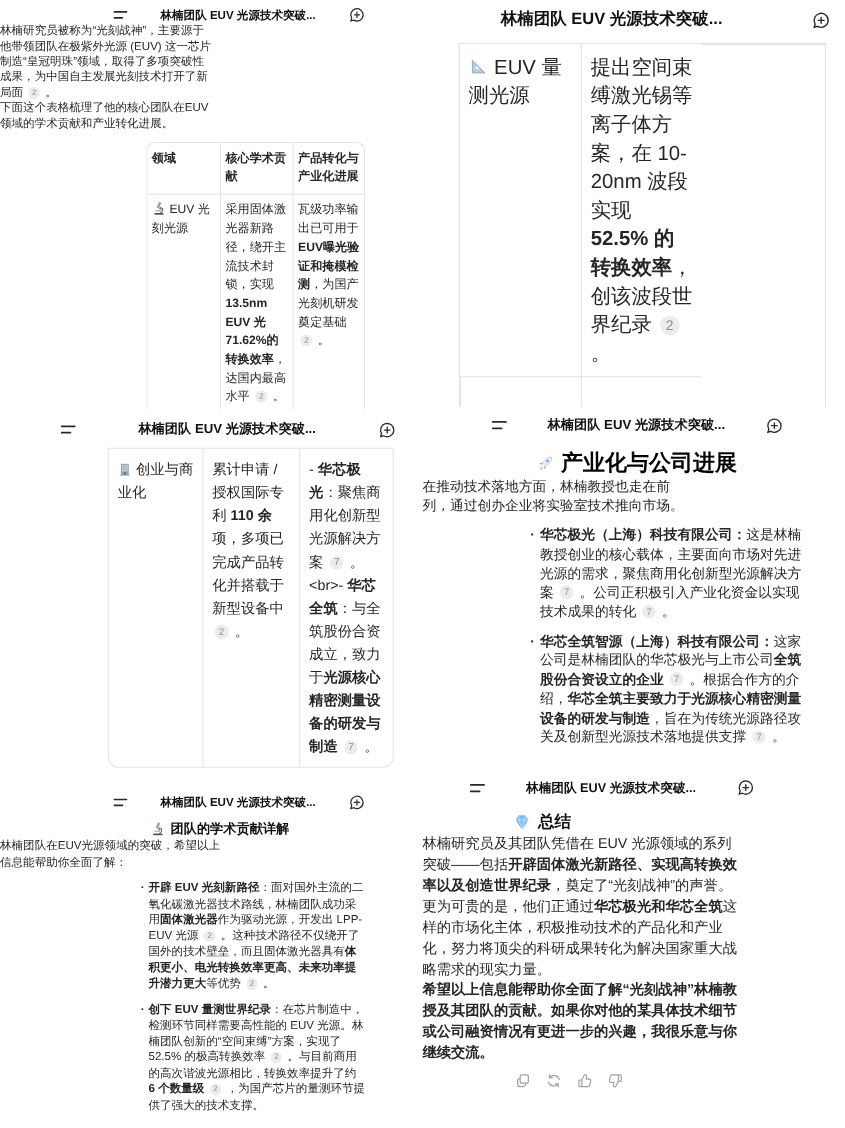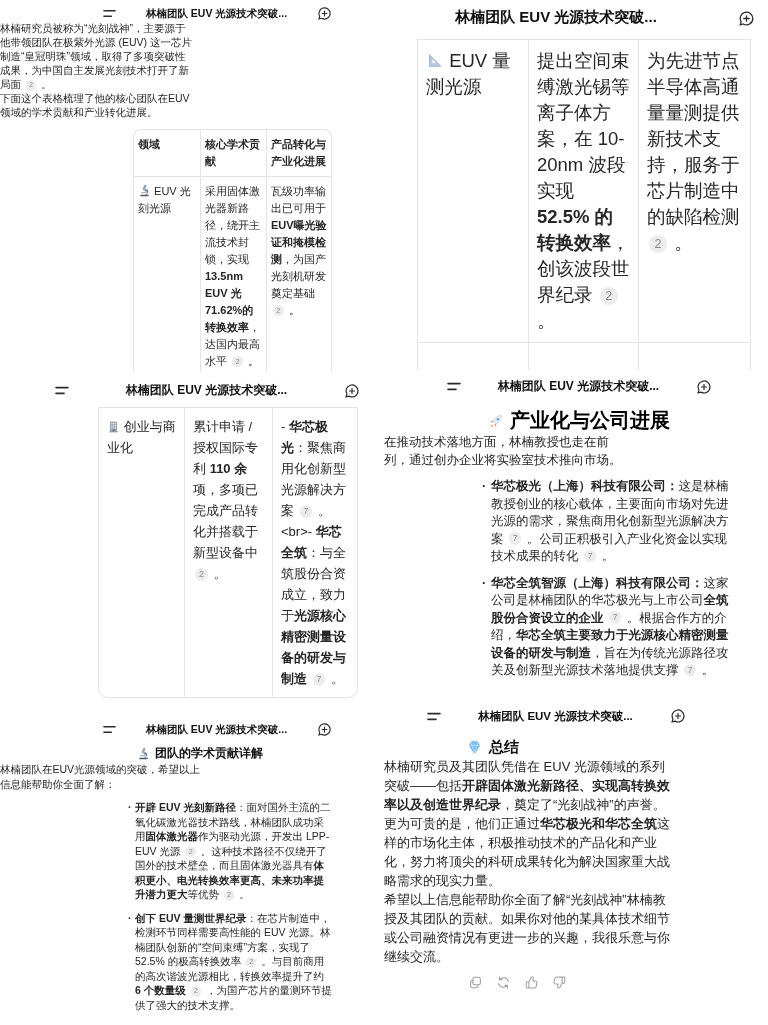--- a/index.html
+++ b/index.html
@@ -66,21 +66,21 @@
 
   
   .h5{display:flex;align-items:center;gap:5px;margin:8px 0 0 137px;font-size:12px;font-weight:700;color:#111;}
   .p5-intro{margin:10px 0 0 130px;width:202px;font-size:10.5px;line-height:14.5px;}
   .p5-bullets{margin:0 0 0 127px;width:205px;font-size:10.5px;line-height:14.5px;}
   .p5-bullets .bullet{padding-left:8px;margin-top:9px;}
 
   
   .h6{display:flex;align-items:center;gap:6px;margin:14px 4px 0 82px;font-size:15px;font-weight:700;color:#111;}
   .p6-para1{margin:13px 0 0 82px;width:286px;font-size:13px;line-height:19px;}
-  .p6-para2{margin:18px 0 0 82px;width:286px;font-size:13px;line-height:19px;}
+  .p6-para2{margin:18px 0 0 82px;width:286px;font-size:13px;line-height:19px;font-weight:bold;}
   .actions{display:flex;gap:13px;margin:9px 0 0 84px;align-items:center;}
   .abtn{display:inline-flex;cursor:pointer;}
 </style>
 </head>
 <body>
 
 <div class="panel" id="p1">
   <div class="hdr hdr1">
     <span class="micon">
         <svg width="13" height="11" viewBox="0 0 14 11">
@@ -132,21 +132,20 @@
     <div class="gc c1">
       <span class="ic">
           <svg width="18" height="17" viewBox="0 0 20 20">
             <path d="M3.5 16.8V3.2l13.3 13.6z" fill="#b9cbe0" stroke="#93a9c4" stroke-width="1"></path>
             <path d="M7 13v-4.2L11.1 13z" fill="#fff"></path>
           </svg>
         </span>
       <span>EUV 量测光源</span>
     </div>
     <div class="gc c2">提出空间束缚激光锡等离子体方案，在 10-20nm 波段实现 <b>52.5% 的转换效率</b>，创该波段世界纪录 <span class="cite">2</span> 。</div>
-    <div class="gc c3">为先进节点半导体高通量量测提供新技术支持，服务于芯片制造中的缺陷检测 <span class="cite">2</span> 。</div>
     <div class="gc c1 ghost"></div>
     <div class="gc c2 ghost"></div>
     <div class="gc c3 ghost"></div>
   </div>
 </div>
 
 <div class="panel" id="p3">
   <div class="hdr hdr3">
     <span class="micon">
         <svg width="14" height="11" viewBox="0 0 14 11">

